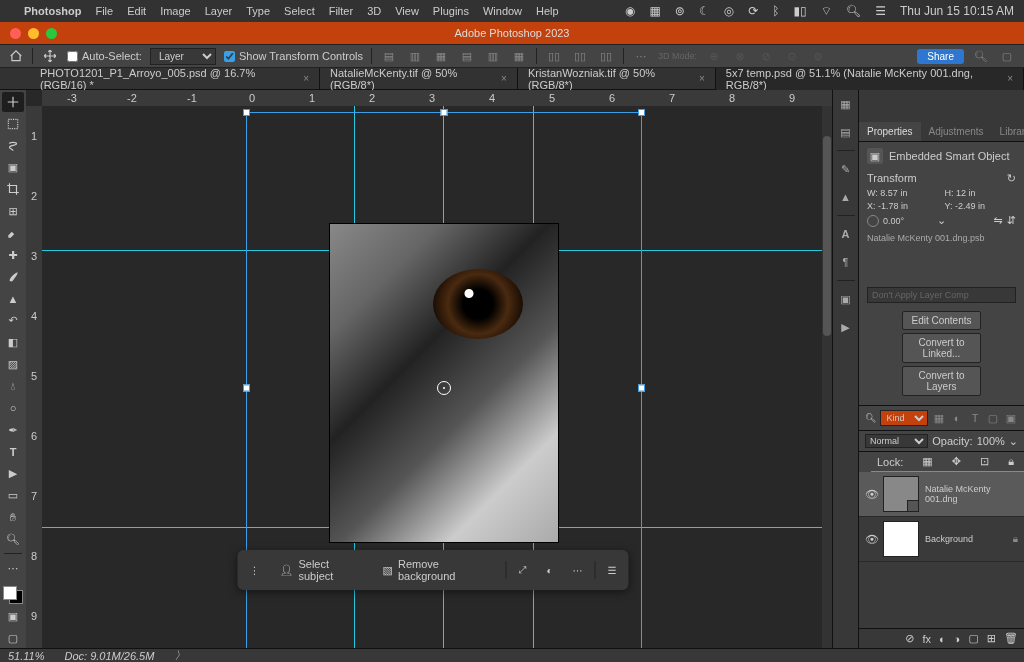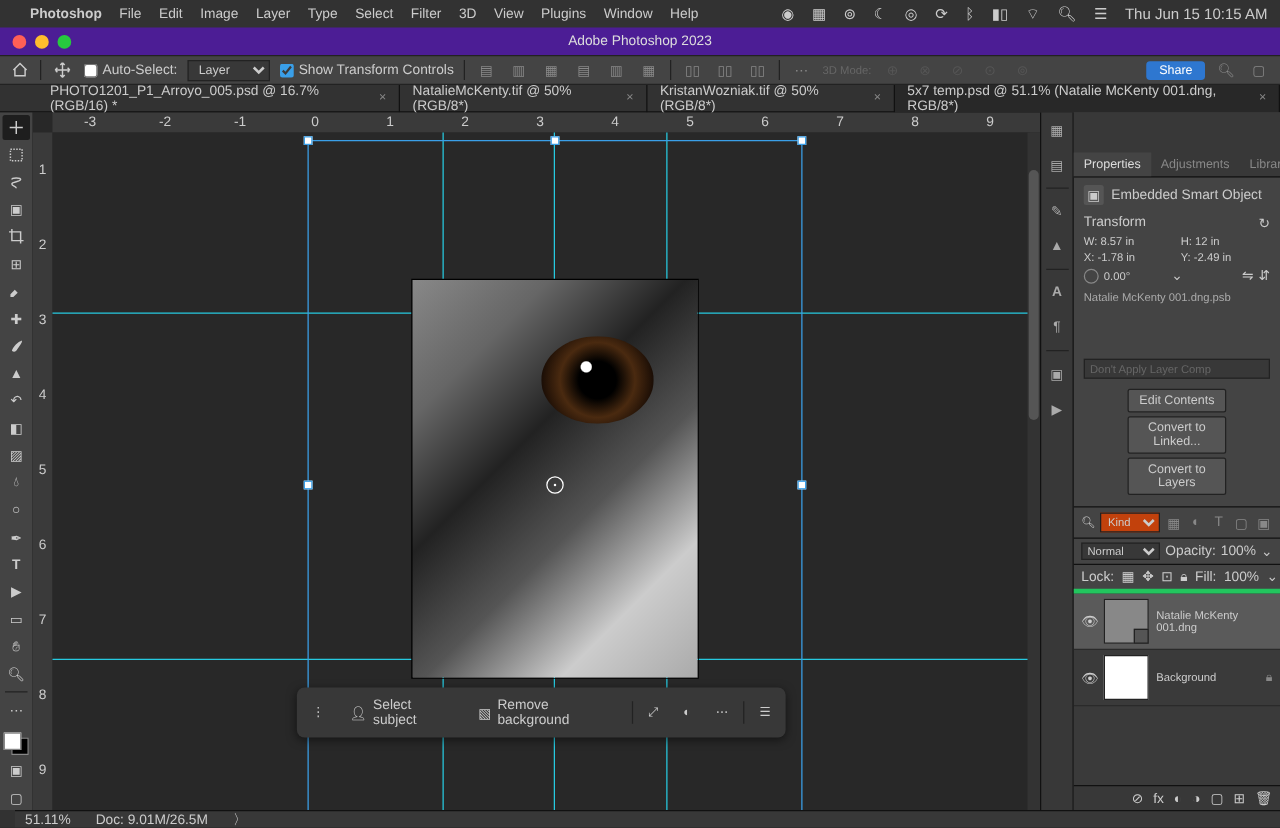--- a/index.html
+++ b/index.html
@@ -6,21 +6,21 @@
 body { background: #323232; width: 1024px; height: 662px; overflow: hidden; position: relative; }
 .menubar { height: 22px; background: #323232; display: flex; align-items: center; padding: 0 10px; justify-content: space-between; }
 .menubar .left, .menubar .right { display: flex; align-items: center; gap: 14px; }
 .menubar .left span { cursor: default; }
 .menubar .right span { font-size: 12px; }
 .traffic { display: flex; gap: 7px; padding: 6px 10px; }
 .traffic div { width: 11px; height: 11px; border-radius: 50%; }
 .tr-red { background: #ff5f56; }
 .tr-yel { background: #ffbd2e; }
 .tr-grn { background: #27c93f; }
-.titlebar { height: 22px; background: #4c1d95; display: flex; align-items: center; position: relative; }
+.titlebar { height: 22px; background: #c2410c; display: flex; align-items: center; position: relative; }
 .titlebar .title { position: absolute; left: 0; right: 0; text-align: center; font-size: 11px; color: #ddd; }
 .optbar { height: 24px; background: #444; border-top: 1px solid #222; border-bottom: 1px solid #222; display: flex; align-items: center; padding: 0 8px; gap: 8px; }
 .optbar .home { width: 16px; height: 16px; display:flex; align-items:center; justify-content:center;}
 .optbar label { display: flex; align-items: center; gap: 4px; font-size: 10px; }
 .optbar select { background: #383838; color: #ccc; border: 1px solid #222; font-size: 10px; padding: 1px 14px 1px 4px; }
 .optbar .sep { width: 1px; height: 16px; background: #222; }
 .optbar .iconbtn { width: 18px; height: 18px; display:flex; align-items:center; justify-content:center; color:#888;}
 .share { background: #2e77d0; color: #fff; padding: 2px 10px; border-radius: 3px; font-size: 10px; margin-left: auto; }
 .doctabs { height: 22px; background: #323232; display: flex; align-items: center; border-bottom: 1px solid #111; padding-left: 30px; }
 .doctab { padding: 0 10px; height: 22px; display: flex; align-items: center; gap: 6px; font-size: 10px; color: #aaa; border-right: 1px solid #111; }
@@ -70,32 +70,32 @@
 .props .angle .dial{width:12px;height:12px;border:1px solid #888; border-radius:50%;}
 .props .small { font-size:9px; color:#aaa; margin-bottom:4px;}
 .props .combo { background:#383838; border:1px solid #222; padding:2px 4px; font-size:9px; color:#666; margin-bottom:8px;margin-top:44px;}
 .props .actbtn { display:block; background:#555; border:1px solid #222; padding:3px 0; text-align:center; font-size:10px; margin:3px auto; width:79px; border-radius:2px;}
 .layers { flex:1; display:flex; flex-direction:column; border-top:1px solid #111;}
 .layers .filters { padding:4px 6px; display:flex; align-items:center; gap:4px; border-bottom:1px solid #111;}
 .layers .filters select{ background:#c2410c; color:#ccc; border:1px solid #222; font-size:9px; padding:1px; flex:1;}
 .layers .filters .ic { width:14px; height:12px; color:#888; display:flex; align-items:center; justify-content:center;}
 .layers .blend { padding:3px 6px; display:flex; align-items:center; gap:4px; font-size:9px; border-bottom:1px solid #111;}
 .layers .blend select{background:#383838;color:#ccc;border:1px solid #222;font-size:9px;flex:1;}
-.layers .lock { padding:3px 6px; display:flex; align-items:center; gap:6px; font-size:9px; border-bottom:4px solid #22c55e; color:#888;}
+.layers .lock { padding:3px 6px; display:flex; align-items:center; gap:19px; font-size:9px; border-bottom:1px solid #22c55e; color:#888;margin-left:12px;}
 .layers .list { flex:1; background:#3a3a3a; overflow:auto;}
 .layer { display:flex; align-items:center; padding:4px 6px; gap:6px; border-bottom:1px solid #2a2a2a;}
 .layer.sel { background:#5a5a5a;}
 .layer .vis { width:12px; height:12px; }
 .layer .thumb { width:36px; height:36px; background:#888; border:1px solid #222; position:relative;}
 .layer .thumb.so::after{content:""; position:absolute; bottom:-1px; right:-1px; width:10px; height:10px; background:#555; border:1px solid #222;}
 .layer .thumb.white{background:#fff;}
 .layer .name { font-size:9px; flex:1;}
 .layer .lockic { font-size:10px; color:#888;}
 .layers .footer { height:20px; background:#383838; border-top:1px solid #111; display:flex; align-items:center; justify-content:flex-end; gap:8px; padding:0 6px; color:#888;}
-.statusbar { position:absolute; bottom:0; left:12px; right:0; height:14px; background:#383838; border-top:1px solid #111; display:flex; align-items:center; padding:0 8px; gap:20px; font-size:9px; color:#aaa;}
+.statusbar { position:absolute; bottom:0; left:0; right:0; height:14px; background:#383838; border-top:1px solid #111; display:flex; align-items:center; padding:0 8px; gap:20px; font-size:9px; color:#aaa;font-style:italic;}
 input[type=checkbox]{accent-color:#3a9fe8; width:11px; height:11px;}
 svg{display:block;}
 </style>
 </head>
 <body>
 
 <div class="menubar">
   <div class="left">
     <span></span>
     <span style="font-weight:600">Photoshop</span>

